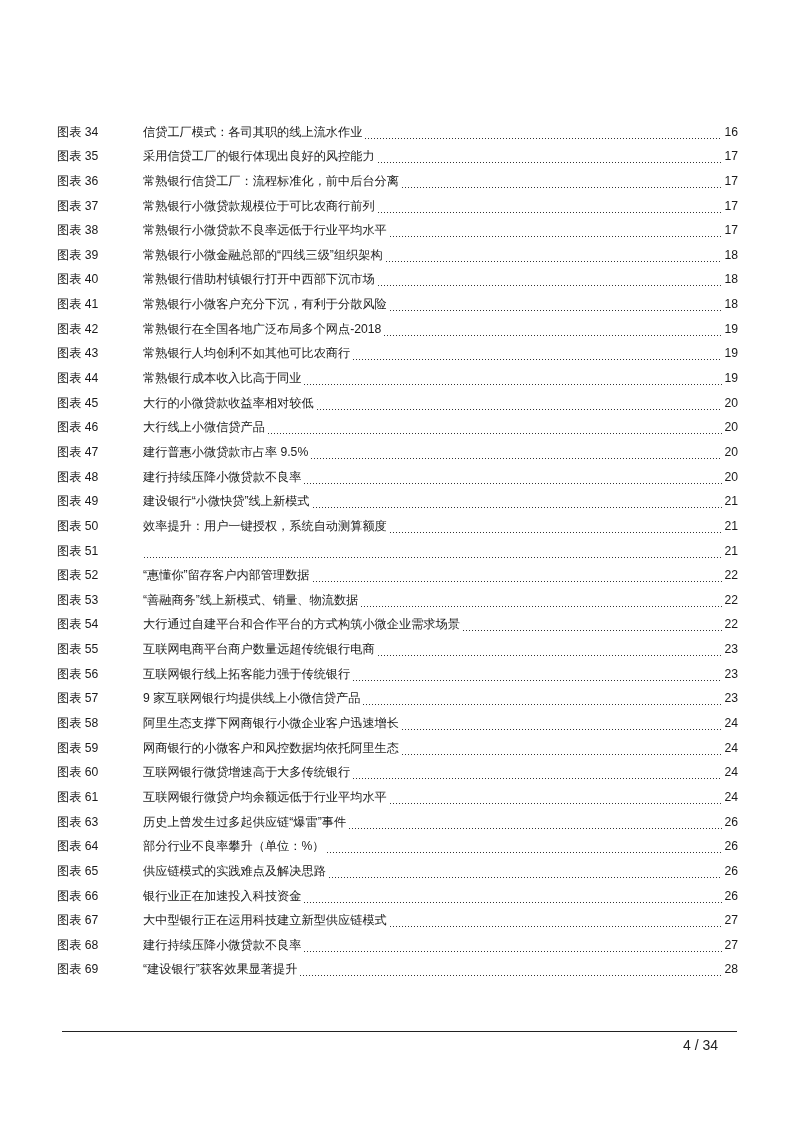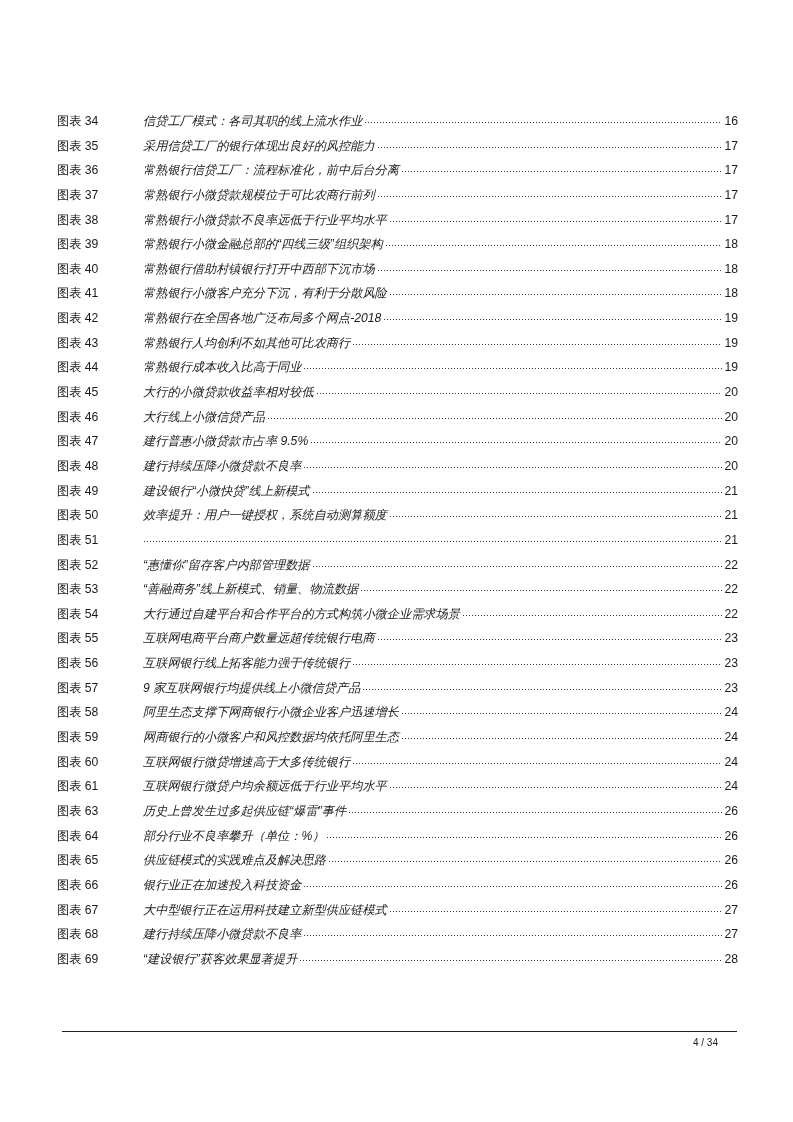--- a/index.html
+++ b/index.html
@@ -1,28 +1,28 @@
 <!DOCTYPE html>
 <html><head>
 <meta charset="utf-8">
 <style>
   html, body { margin: 0; padding: 0; background: #ffffff; }
   body { width: 793px; height: 1122px; position: relative; overflow: hidden;
          font-family: "Liberation Sans", "DejaVu Sans", sans-serif; color: #1a1a1a; }
   .toc { position: absolute; left: 57px; top: 114px; width: 681px; }
-  .row { position: relative; height: 24.65px; display: flex; align-items: flex-start;
+  .row { position: relative; height: 24.65px; display: flex; align-items: flex-end;
          font-size: 12.2px; line-height: 14px; white-space: nowrap; }
   .label { width: 86px; flex: 0 0 86px; }
-  .title { flex: 0 0 auto; padding-right: 2px; font-style: italic; }
+  .title { flex: 0 0 auto; padding-right: 2px; }
   .leader { flex: 1 1 auto; height: 1px; margin-top: 8px;
             background-image: radial-gradient(circle, #333 0.6px, transparent 0.8px);
             background-size: 3px 2px; background-repeat: repeat-x; margin-right: 2px; }
   .page { flex: 0 0 auto; text-align: right; min-width: 14px; }
   .footer-rule { position: absolute; left: 62px; top: 1031px; width: 675px; height: 1px; background: #222; }
-  .page-number { position: absolute; right: 75px; top: 1037px; font-size: 10px; color: #222; }
+  .page-number { position: absolute; right: 75px; top: 1037px; font-size: 14px; color: #222; }
 </style>
 </head>
 <body>
 
 <div class="toc" id="toc">
     <div class="row">
       <span class="label">图表 34</span>
       <span class="title">信贷工厂模式：各司其职的线上流水作业</span>
       <span class="leader"></span>
       <span class="page">16</span>

